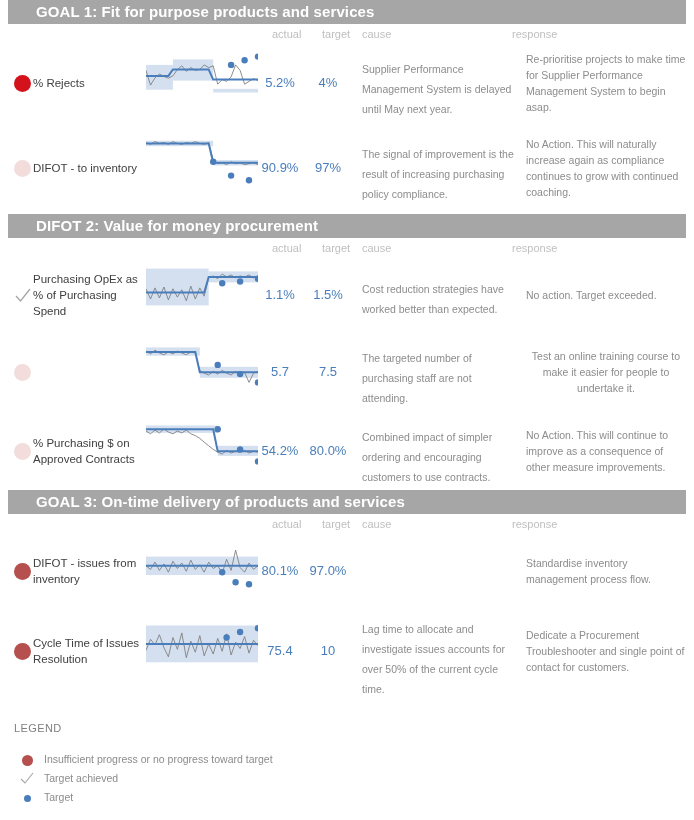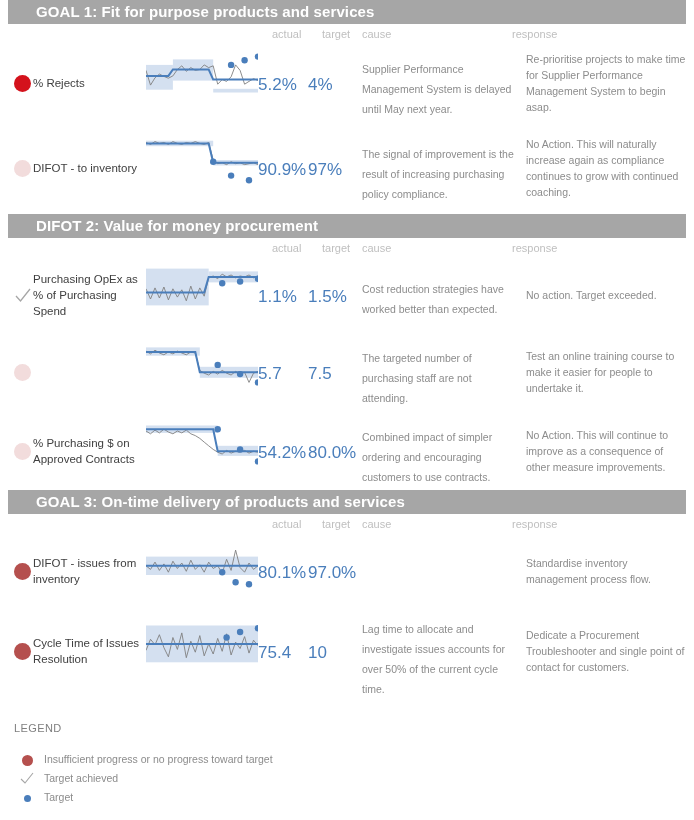--- a/index.html
+++ b/index.html
@@ -62,23 +62,23 @@
     margin-left:13px;
   }
   .spark{
     position:absolute;
     left:146px;
     width:112px;
   }
   .spark svg{display:block;}
   .actual,.target{
     position:absolute;
-    font-size:17px;
+    font-size:13px;
     color:#4a7ebb;
-    text-align:left;
+    text-align:center;
   }
   .actual{left:258px;width:44px;}
   .target{left:308px;width:40px;}
   .cause{
     position:absolute;
     left:362px;width:155px;
     font-size:10.5px;line-height:20px;
     color:#8c8c8c;
   }
   .response{
@@ -184,21 +184,21 @@
           <polyline points="0.0,10.1 4.5,12.9 9.0,9.2 13.4,12.0 17.9,13.8 22.4,11.0 26.9,12.9 31.4,10.1 35.8,12.0 40.3,13.8 44.8,11.0 49.3,12.0 53.8,29.4 58.2,32.2 62.7,34.0 67.2,30.4 71.7,33.1 76.2,29.4 80.6,32.2 85.1,34.0 89.6,30.4 94.1,33.1 98.6,31.3 103.0,41.4 107.5,32.2 112.0,30.4" fill="none" stroke="#808080" stroke-width="0.9"></polyline>
           <polyline points="0.0,11.0 4.5,11.0 9.0,11.0 13.4,11.0 17.9,11.0 22.4,11.0 26.9,11.0 31.4,11.0 35.8,11.0 40.3,11.0 44.8,11.0 49.3,11.0 53.8,31.3 58.2,31.3 62.7,31.3 67.2,31.3 71.7,31.3 76.2,31.3 80.6,31.3 85.1,31.3 89.6,31.3 94.1,31.3 98.6,31.3 103.0,31.3 107.5,31.3 112.0,31.3" fill="none" stroke="#4a7ebb" stroke-width="2"></polyline>
           <circle cx="71.7" cy="23.9" r="3.2" fill="#4a7ebb"></circle>
           <circle cx="94.1" cy="33.1" r="3.2" fill="#4a7ebb"></circle>
           <circle cx="112.0" cy="41.4" r="3.2" fill="#4a7ebb"></circle>
         </svg>
       </div>
       <div class="actual" style="top: 32px;">5.7</div>
       <div class="target" style="top: 32px;">7.5</div>
       <div class="cause" style="top: 16px;">The targeted number of purchasing staff are not attending.</div>
-      <div class="response" style="top: 16px;">Test an online training course to make it easier for people to undertake it.</div>
+      <div class="response" style="top: 16px; text-align: center;">Test an online training course to make it easier for people to undertake it.</div>
     </div>
     <div class="row" style="--rh: 78px; height: 78px;">
       <div class="status" style="background: rgb(242, 220, 220); top: 30.5px;"></div>
       <div class="measure" style="top: 23px;">% Purchasing $ on Approved Contracts</div>
       <div class="spark" style="top: 8px;">
         <svg width="112" height="62" viewBox="0 0 112 62">
           <rect x="0.0" y="5.5" width="71.7" height="7.4" fill="#d4e0f0"></rect>
           <rect x="71.7" y="25.8" width="40.3" height="10.1" fill="#d4e0f0"></rect>
           <polyline points="0.0,11.0 4.5,13.8 9.0,10.1 13.4,12.9 17.9,9.2 22.4,12.0 26.9,13.8 31.4,11.0 35.8,12.9 40.3,10.1 44.8,13.8 49.3,15.6 53.8,18.4 58.2,22.1 62.7,25.8 67.2,29.4 71.7,32.2 76.2,34.0 80.6,30.4 85.1,33.1 89.6,31.3 94.1,32.2 98.6,30.4 103.0,33.1 107.5,31.3 112.0,32.2" fill="none" stroke="#808080" stroke-width="0.9"></polyline>
           <polyline points="0.0,9.2 4.5,9.2 9.0,9.2 13.4,9.2 17.9,9.2 22.4,9.2 26.9,9.2 31.4,9.2 35.8,9.2 40.3,9.2 44.8,9.2 49.3,9.2 53.8,9.2 58.2,9.2 62.7,9.2 67.2,9.2 71.7,31.3 76.2,31.3 80.6,31.3 85.1,31.3 89.6,31.3 94.1,31.3 98.6,31.3 103.0,31.3 107.5,31.3 112.0,31.3" fill="none" stroke="#4a7ebb" stroke-width="2"></polyline>

